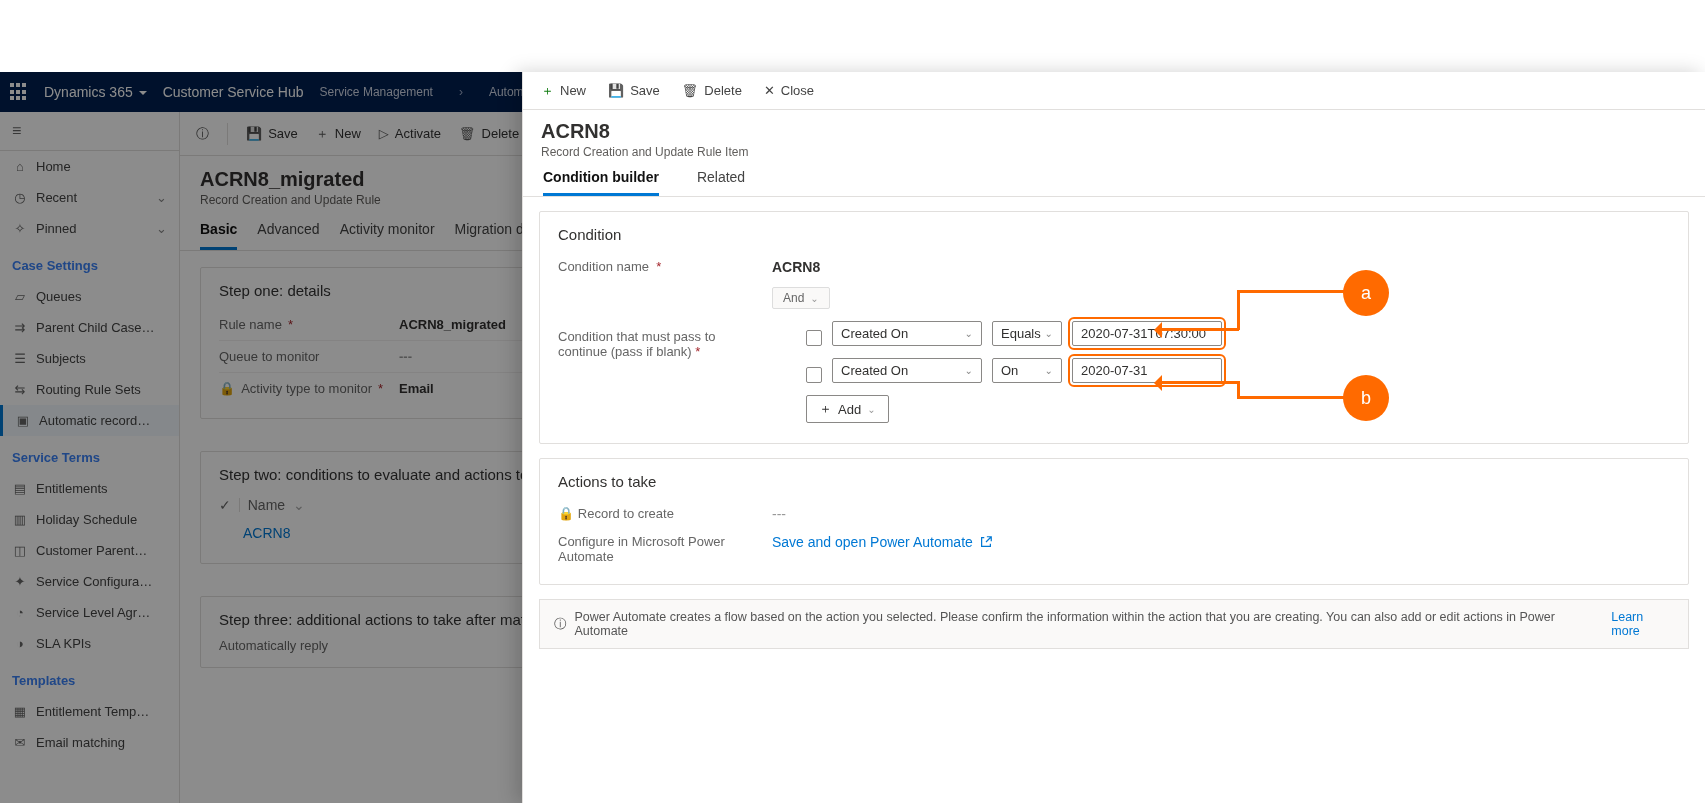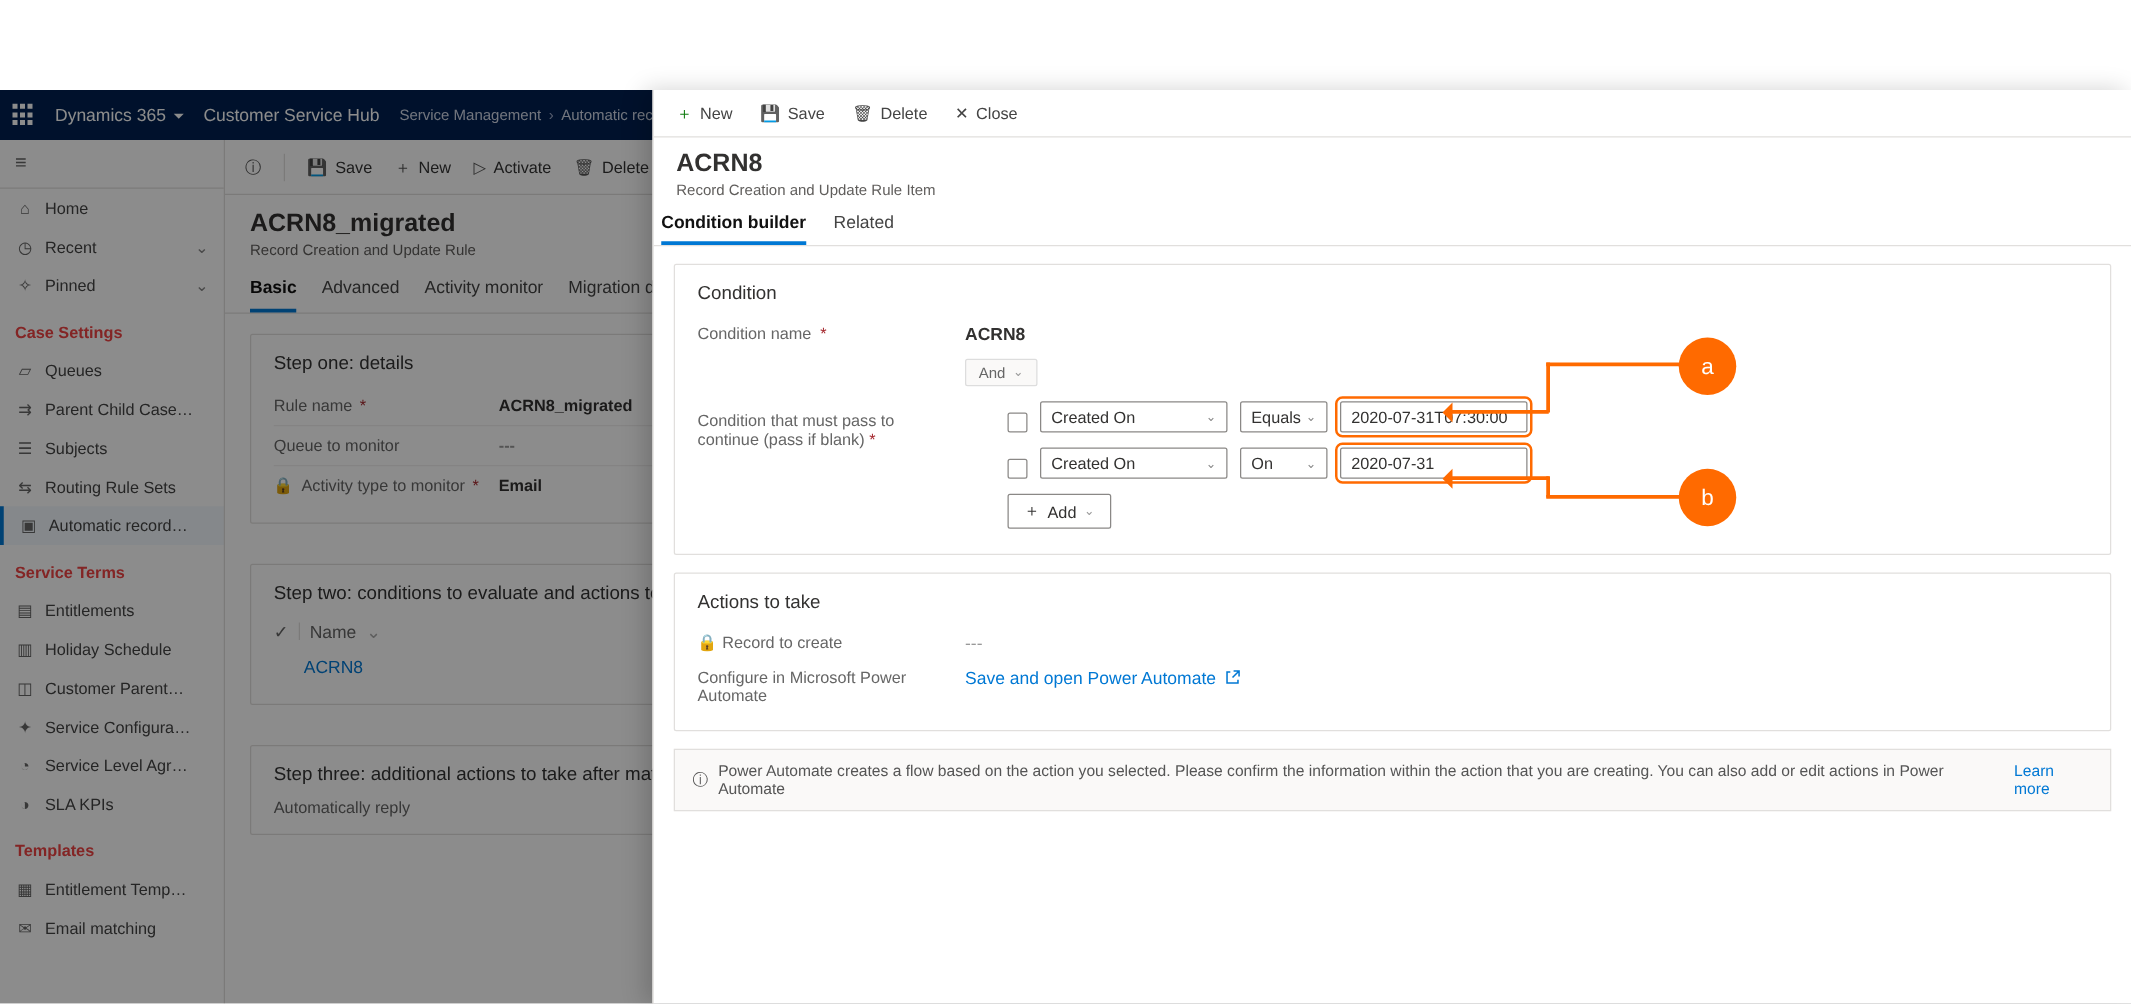--- a/index.html
+++ b/index.html
@@ -20,28 +20,28 @@
   .wrap{position:relative;width:1705px;height:803px;overflow:hidden;background:#fff}
   .blank-top{position:absolute;left:0;top:0;right:0;height:72px;background:#fff}
 
   
   .bg-app{position:absolute;left:0;top:72px;width:1705px;height:731px;}
   .overlay{position:absolute;inset:0;background:rgba(0,0,0,0.45);pointer-events:none}
   .topbar{height:40px;background:#002050;color:#fff;display:flex;align-items:center;gap:16px;padding:0 10px;font-size:14px}
   .waffle{width:18px;height:18px;display:inline-flex;flex-wrap:wrap;gap:2px}
   .waffle span{width:4px;height:4px;background:#fff;display:block}
   .topbar .chev::after{content:"";display:inline-block;margin-left:6px;border:4px solid transparent;border-top-color:#fff;transform:translateY(2px)}
-  .breadcrumb{display:flex;align-items:flex-start;gap:6px;color:#cfd6e6;font-size:12px}
+  .breadcrumb{display:flex;align-items:flex-start;gap:26px;color:#cfd6e6;font-size:12px}
   .breadcrumb .sep{color:#9aa7c7}
   .appbody{display:flex;height:calc(100% - 40px)}
   .leftnav{width:180px;background:#fff;border-right:1px solid var(--line);font-size:13px;color:#444;position:relative}
   .leftnav .ham{padding:10px 12px;border-bottom:1px solid var(--line);font-size:16px;color:#666}
   .nav-item{display:flex;align-items:center;gap:8px;padding:8px 12px;cursor:default}
   .nav-item .ico{width:16px;text-align:center;color:#666}
-  .nav-item.strong{font-weight:600;color:#ef4444;padding-top:14px}
+  .nav-item.strong{font-weight:600;color:#3b82f6;padding-top:14px}
   .nav-item.selected{border-left:3px solid var(--link);background:rgba(0,120,212,.05)}
   .nav-item .chev-s{margin-left:auto;color:#888}
 
   .centercol{flex:1;display:flex;flex-direction:column}
   .cmdbar{height:44px;border-bottom:1px solid var(--line);display:flex;align-items:center;gap:18px;padding:0 16px;font-size:13px;color:#333}
   .cmdbar .vline{width:1px;height:22px;background:var(--line)}
   .cmd{display:flex;align-items:center;gap:6px}
   .cmd .ic{color:#555}
   .page-head{padding:12px 20px 4px}
   .page-title{font-size:20px;font-weight:600}
@@ -58,21 +58,21 @@
   .formrow .val{font-size:13px;font-weight:600}
   .listhead{display:flex;align-items:center;gap:8px;color:#666;padding:4px 0}
   .listrow{padding:8px 24px;color:var(--link)}
 
   
   .panel{position:absolute;top:72px;right:0;width:calc(1705px - 522px);height:731px;background:#fff;border-left:1px solid var(--line);box-shadow:-6px 0 18px rgba(0,0,0,.18)}
   .panel-cmd{height:38px;display:flex;align-items:center;gap:22px;padding:0 18px;border-bottom:1px solid var(--line);font-size:13px;color:#444}
   .p-head{padding:10px 18px 2px}
   .p-title{font-size:20px;font-weight:600}
   .p-sub{font-size:12px;color:var(--muted);margin-top:2px}
-  .p-tabs{display:flex;gap:22px;padding:0 6px;border-bottom:1px solid var(--line);font-size:14px}
+  .p-tabs{display:flex;gap:38px;padding:0 20px;border-bottom:1px solid var(--line);font-size:14px}
   .p-tabs .tab{padding:8px 0;color:#444}
   .p-tabs .tab.active{border-bottom:3px solid var(--link);color:#111;font-weight:600}
   .p-box{margin:14px 16px;border:1px solid var(--line);border-radius:2px;padding:14px 18px;position:relative}
   .p-box h4{margin:0 0 10px;font-weight:400;font-size:15px}
   .condrow{display:flex;align-items:flex-start;gap:14px;padding:6px 0}
   .condrow .clbl{width:200px;color:#666;font-size:13px}
   .andpill{display:inline-flex;align-items:center;gap:6px;border:1px solid #ddd;background:#faf9f8;color:#666;border-radius:2px;padding:3px 10px;font-size:12px}
   .ruleline{display:flex;align-items:flex-end;gap:10px;margin:12px 0 12px 34px}
   .cbx{width:16px;height:16px;border:1px solid #8a8886;border-radius:2px;background:#fff}
   .dd{display:flex;align-items:center;justify-content:space-between;border:1px solid #8a8886;border-radius:2px;padding:4px 8px;font-size:13px;min-width:150px;background:#fff}

